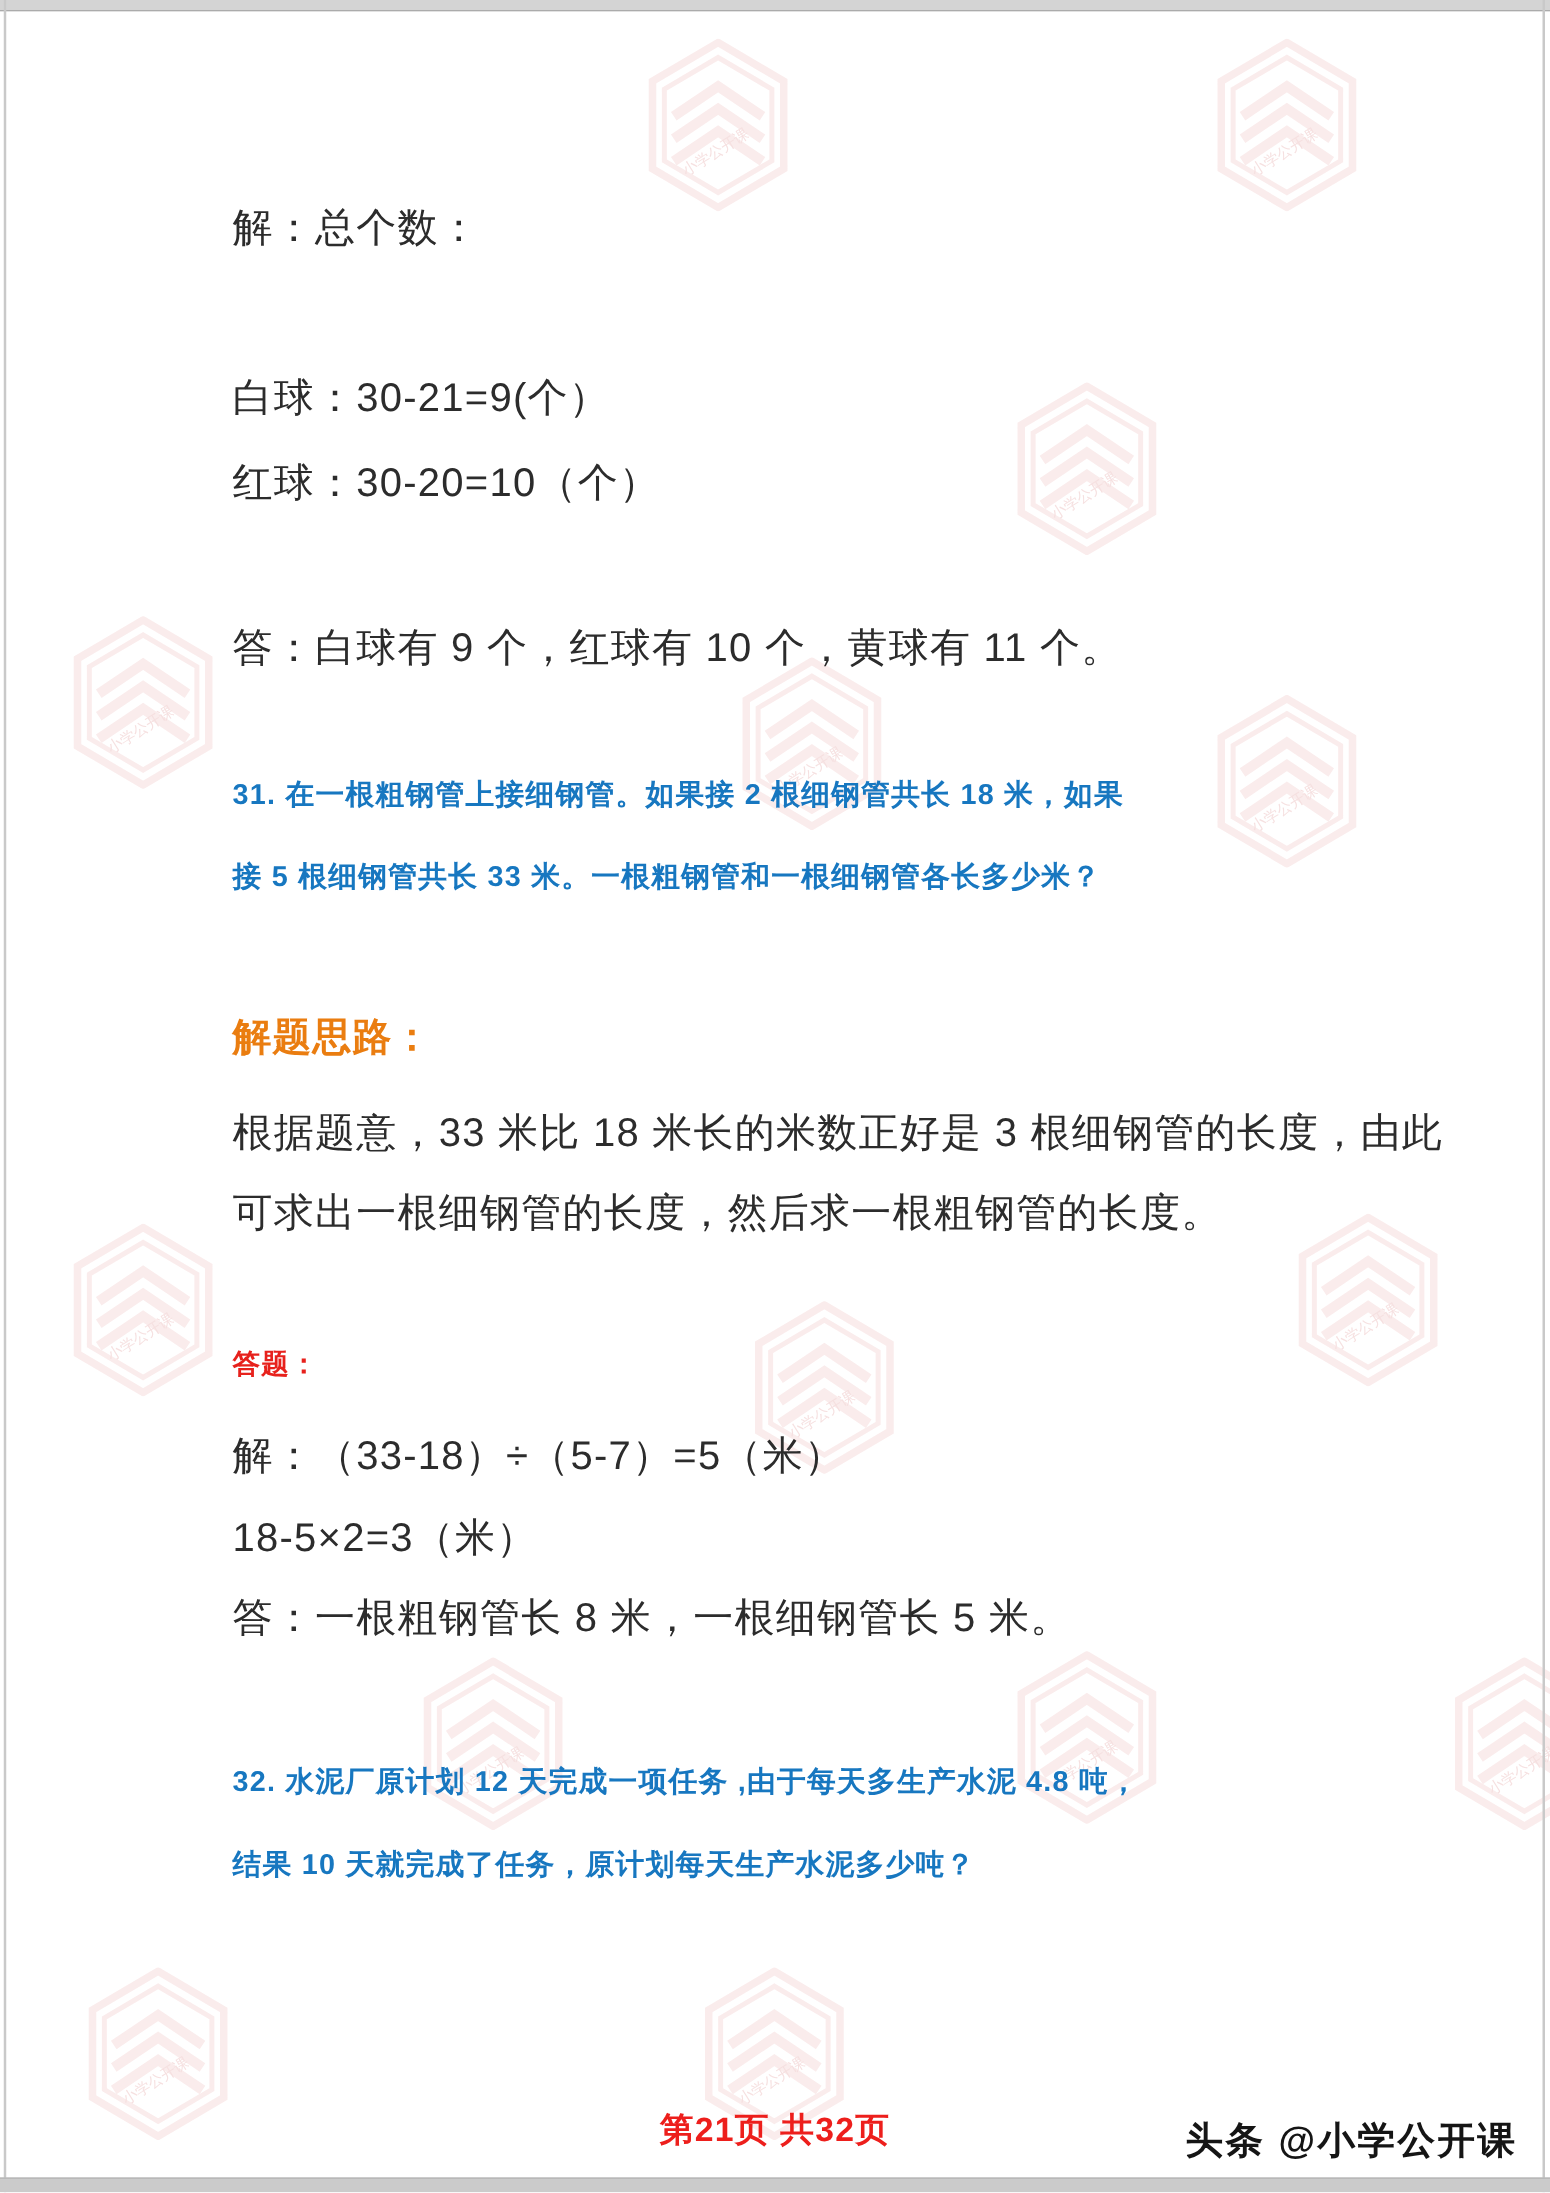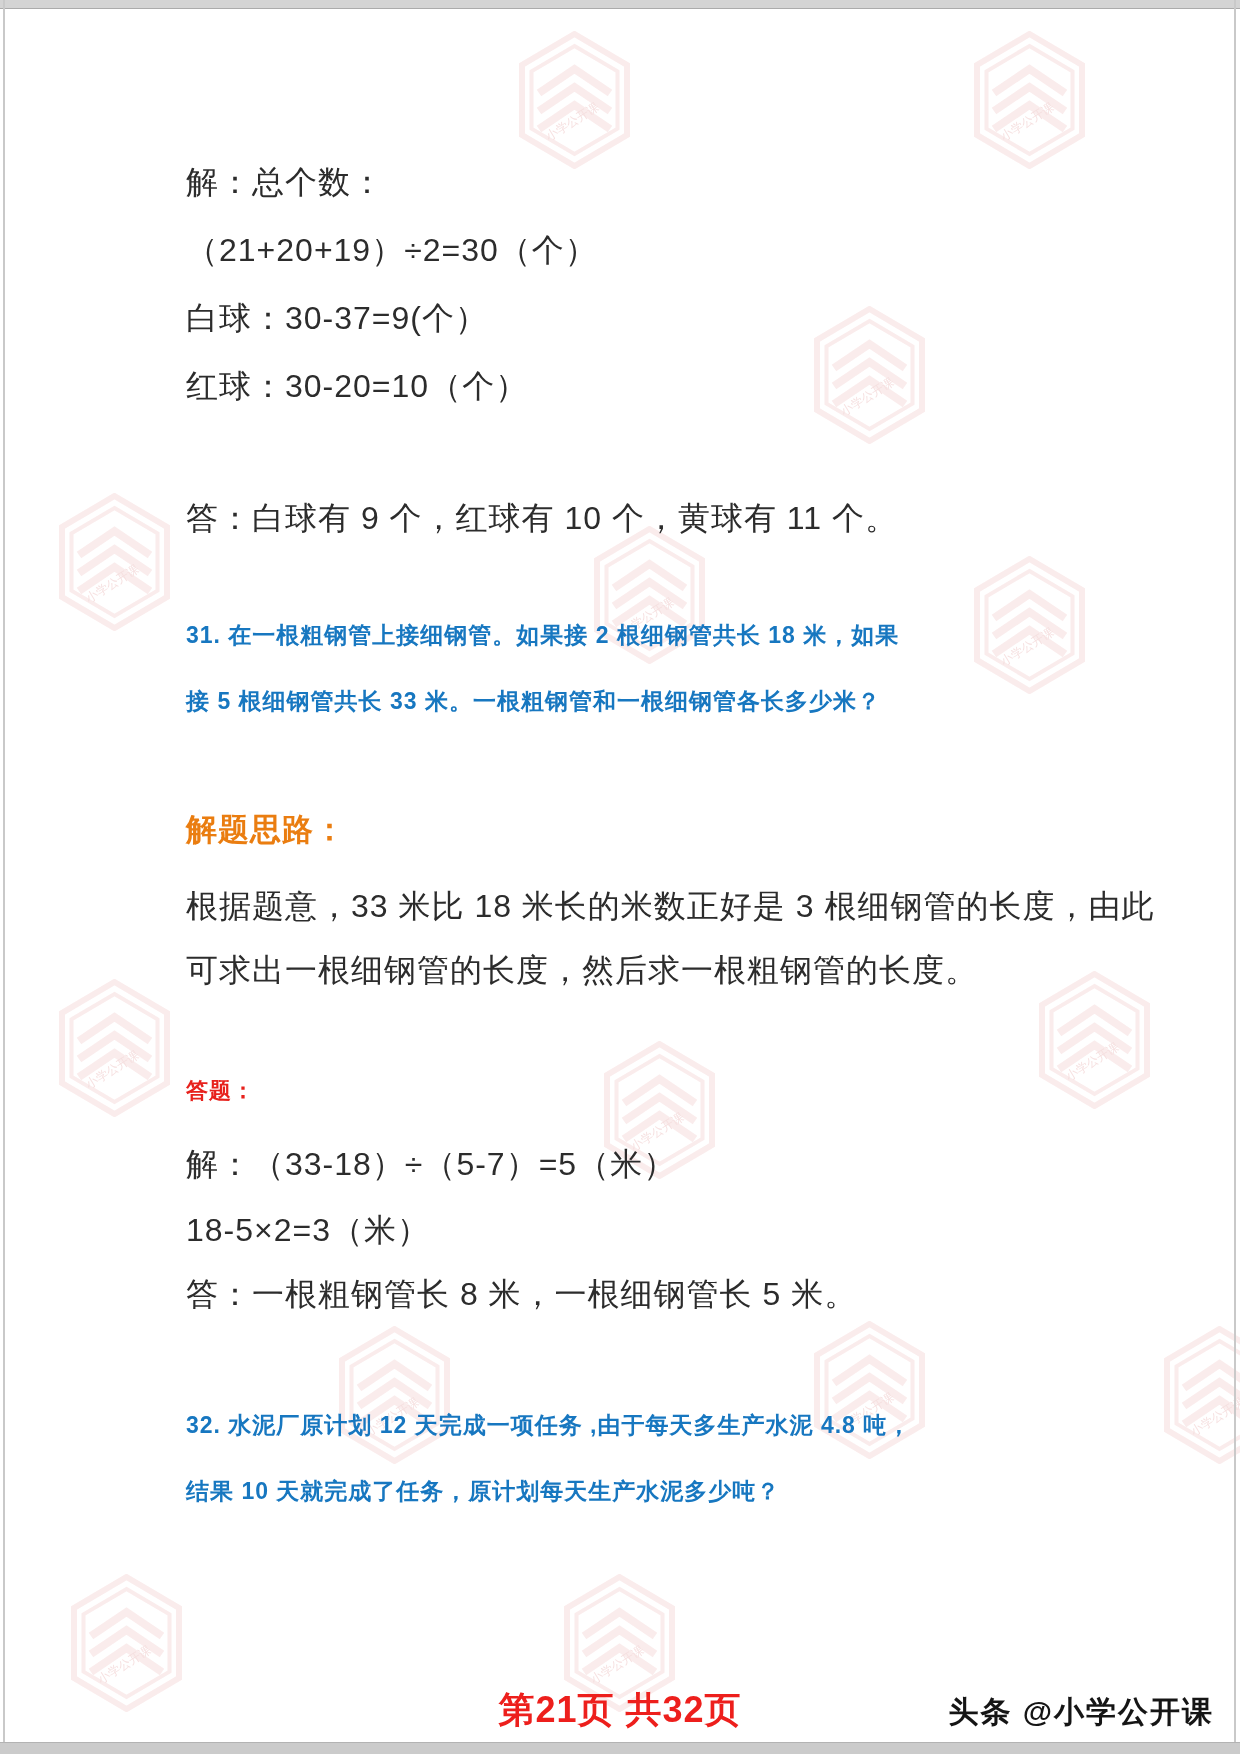--- a/index.html
+++ b/index.html
@@ -22,21 +22,21 @@
   .edge-right{position:absolute;top:0;bottom:0;right:4px;width:2px;background:#c9c9c9;}
   .line{
     position:absolute;left:186px;font-size:32px;line-height:1.15;
     color:var(--body);white-space:pre;letter-spacing:1px;
   }
   .q{color:var(--blue);font-weight:700;font-size:23px;}
   .h-orange{color:var(--orange);font-weight:700;font-size:31px;text-align:right;}
   .h-red{color:var(--red);font-weight:700;font-size:22px;}
   .footer-page{
     position:absolute;left:0;right:0;top:1686px;text-align:center;
-    color:var(--footer-red);font-weight:700;font-size:36px;letter-spacing:1px;
+    color:var(--footer-red);font-weight:700;font-size:27px;letter-spacing:1px;
   }
   .brand{
     position:absolute;right:26px;top:1692px;color:#151515;
     font-weight:700;font-size:30px;letter-spacing:2px;white-space:pre;
   }
   .wm{position:absolute;opacity:.6;pointer-events:none;}
 </style>
 </head>
 <body>
 
@@ -97,22 +97,21 @@
   <svg class="wm" style="left:562px;top:1574px" width="115" height="138" viewBox="0 0 115 138">
       <use href="#hexwm"></use>
     </svg>
 
   <div class="edge-top"></div>
   <div class="edge-left"></div>
   <div class="edge-right"></div>
   <div class="edge-bottom"></div>
 
   <div class="line" style="top:164px">解：总个数：</div>
-  <div class="line" style="top:232px">（21+20+19）÷2=30（个）</div>
-  <div class="line" style="top:300px">白球：30-37=9(个）</div>
+  <div class="line" style="top:300px">白球：30-21=9(个）</div>
   <div class="line" style="top:368px">红球：30-20=10（个）</div>
   <div class="line" style="top:500px">答：白球有 9 个，红球有 10 个，黄球有 11 个。</div>
 
   <div class="line q" style="top:622px">31. 在一根粗钢管上接细钢管。如果接 2 根细钢管共长 18 米，如果</div>
   <div class="line q" style="top:688px">接 5 根细钢管共长 33 米。一根粗钢管和一根细钢管各长多少米？</div>
 
   <div class="line h-orange" style="top:812px">解题思路：</div>
   <div class="line" style="top:888px">根据题意，33 米比 18 米长的米数正好是 3 根细钢管的长度，由此</div>
   <div class="line" style="top:952px">可求出一根细钢管的长度，然后求一根粗钢管的长度。</div>
 

